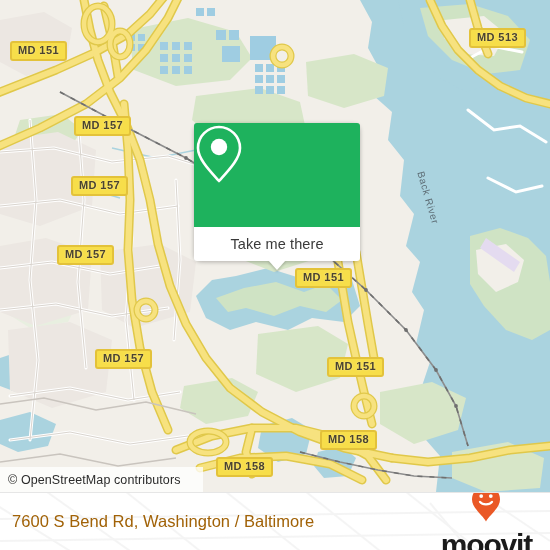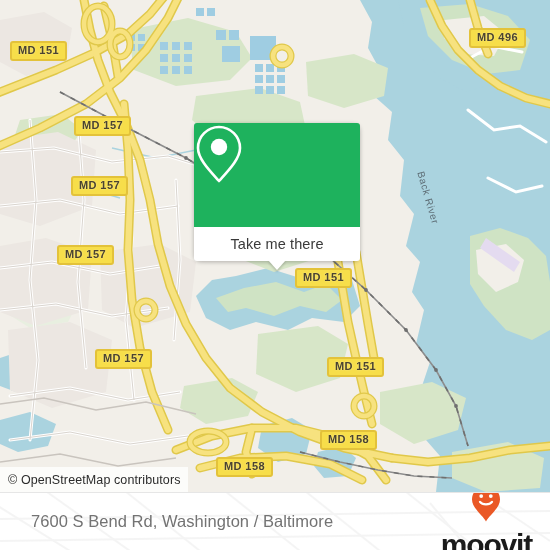--- a/index.html
+++ b/index.html
@@ -83,21 +83,21 @@
     border-right: 9px solid transparent;
     border-top: 10px solid #ffffff;
     filter: drop-shadow(0 2px 1px rgba(0,0,0,.18));
   }
 
   
   #attribution {
     position: absolute;
     left: 0; bottom: 0;
     height: 25px;
-    padding: 0 7px 0 8px;
+    padding: 0 22px 0 8px;
     display: flex; align-items: center;
     background: rgba(255,255,255,.78);
     color: #2b2b2b;
     font-size: 12.5px;
     letter-spacing: .1px;
   }
 
   
   #footer {
     position: absolute;
@@ -109,22 +109,22 @@
     overflow: hidden;
   }
   #footer-watermark {
     position: absolute; left: 0; top: 0;
     width: 550px; height: 58px;
     opacity: .10;
     pointer-events: none;
   }
   #footer-title {
     position: relative;
-    margin-left: 31px;
-    color: #737373;
+    margin-left: 12px;
+    color: #a16207;
     font-size: 16.5px;
     letter-spacing: .05px;
     white-space: nowrap;
   }
   #brand {
     position: absolute;
     right: 18px; top: 50%;
     transform: translateY(-50%);
     display: flex; align-items: center;
     gap: 3px;
@@ -348,21 +348,21 @@
           <path d="M0,462 L60,454 L118,466 L176,458"></path>
         </g>
       </g>
     </svg>
 
     <div class="shield" style="left:10px;  top:41px;">MD 151</div>
     <div class="shield" style="left:74px;  top:116px;">MD 157</div>
     <div class="shield" style="left:71px;  top:176px;">MD 157</div>
     <div class="shield" style="left:57px;  top:245px;">MD 157</div>
     <div class="shield" style="left:95px;  top:349px;">MD 157</div>
-    <div class="shield" style="left:469px; top:28px;">MD 496</div>
+    <div class="shield" style="left:469px; top:28px;">MD 513</div>
     <div class="shield" style="left:295px; top:268px;">MD 151</div>
     <div class="shield" style="left:327px; top:357px;">MD 151</div>
     <div class="shield" style="left:320px; top:430px;">MD 158</div>
     <div class="shield" style="left:216px; top:457px;">MD 158</div>
 
     <div class="water-label" style="left:426px; top:170px; transform: rotate(74deg);">Back River</div>
 
     <div id="popup">
       <div id="popup-top">
         <span>

